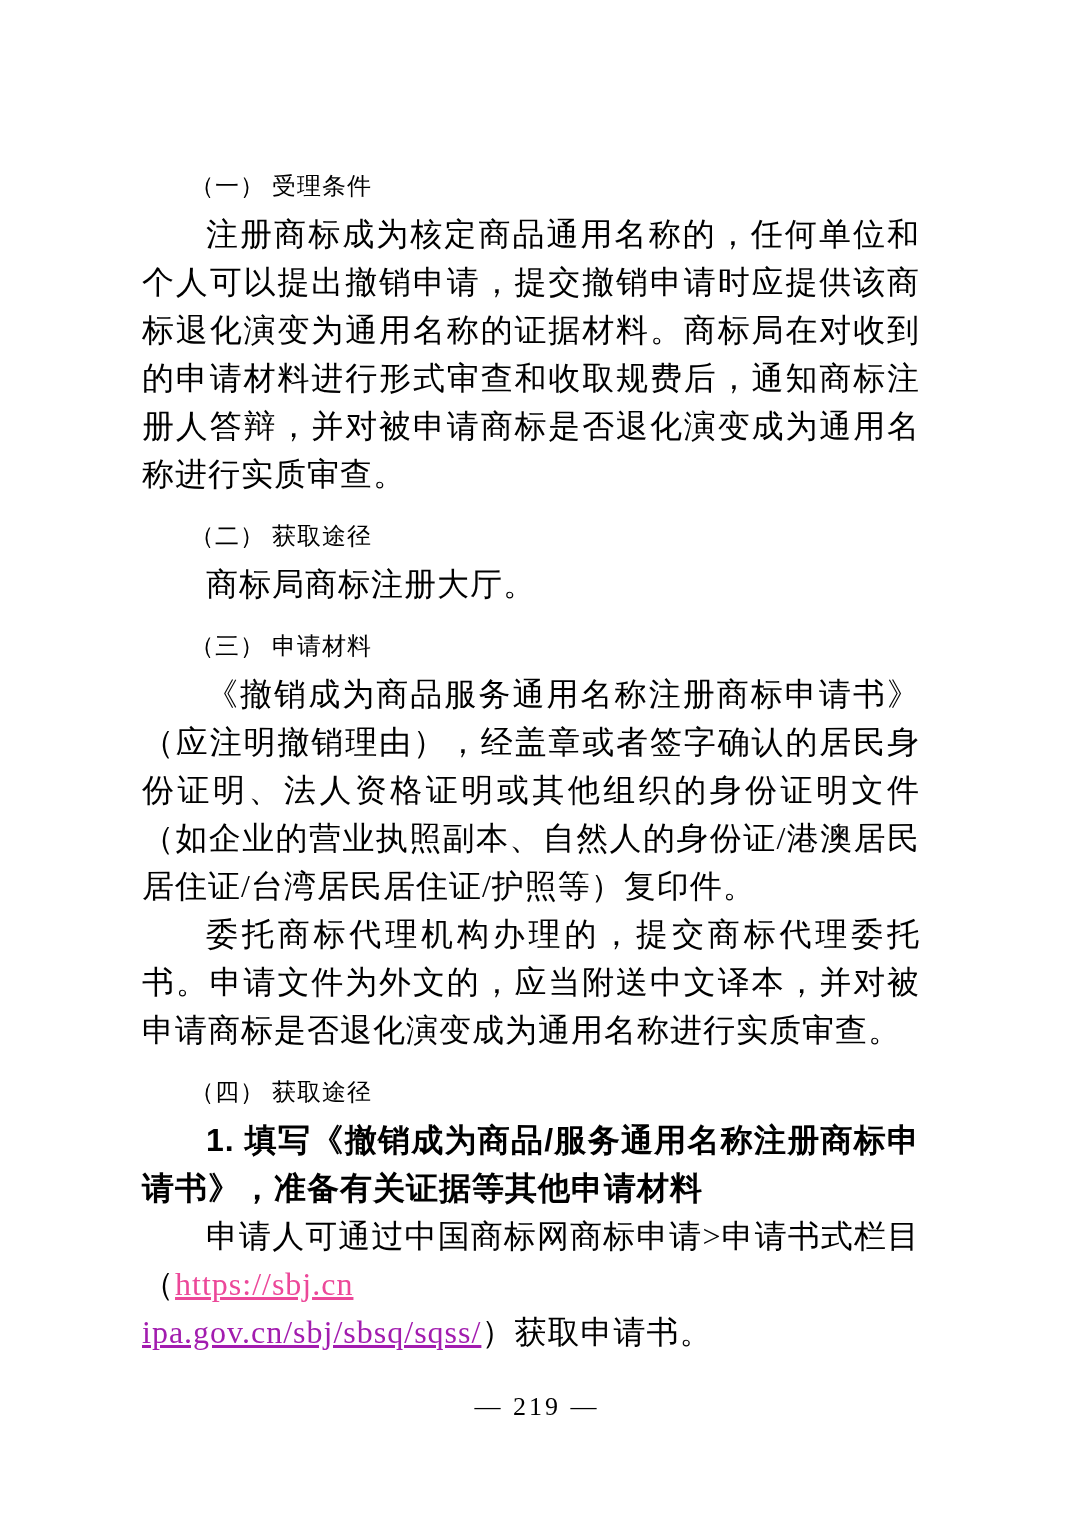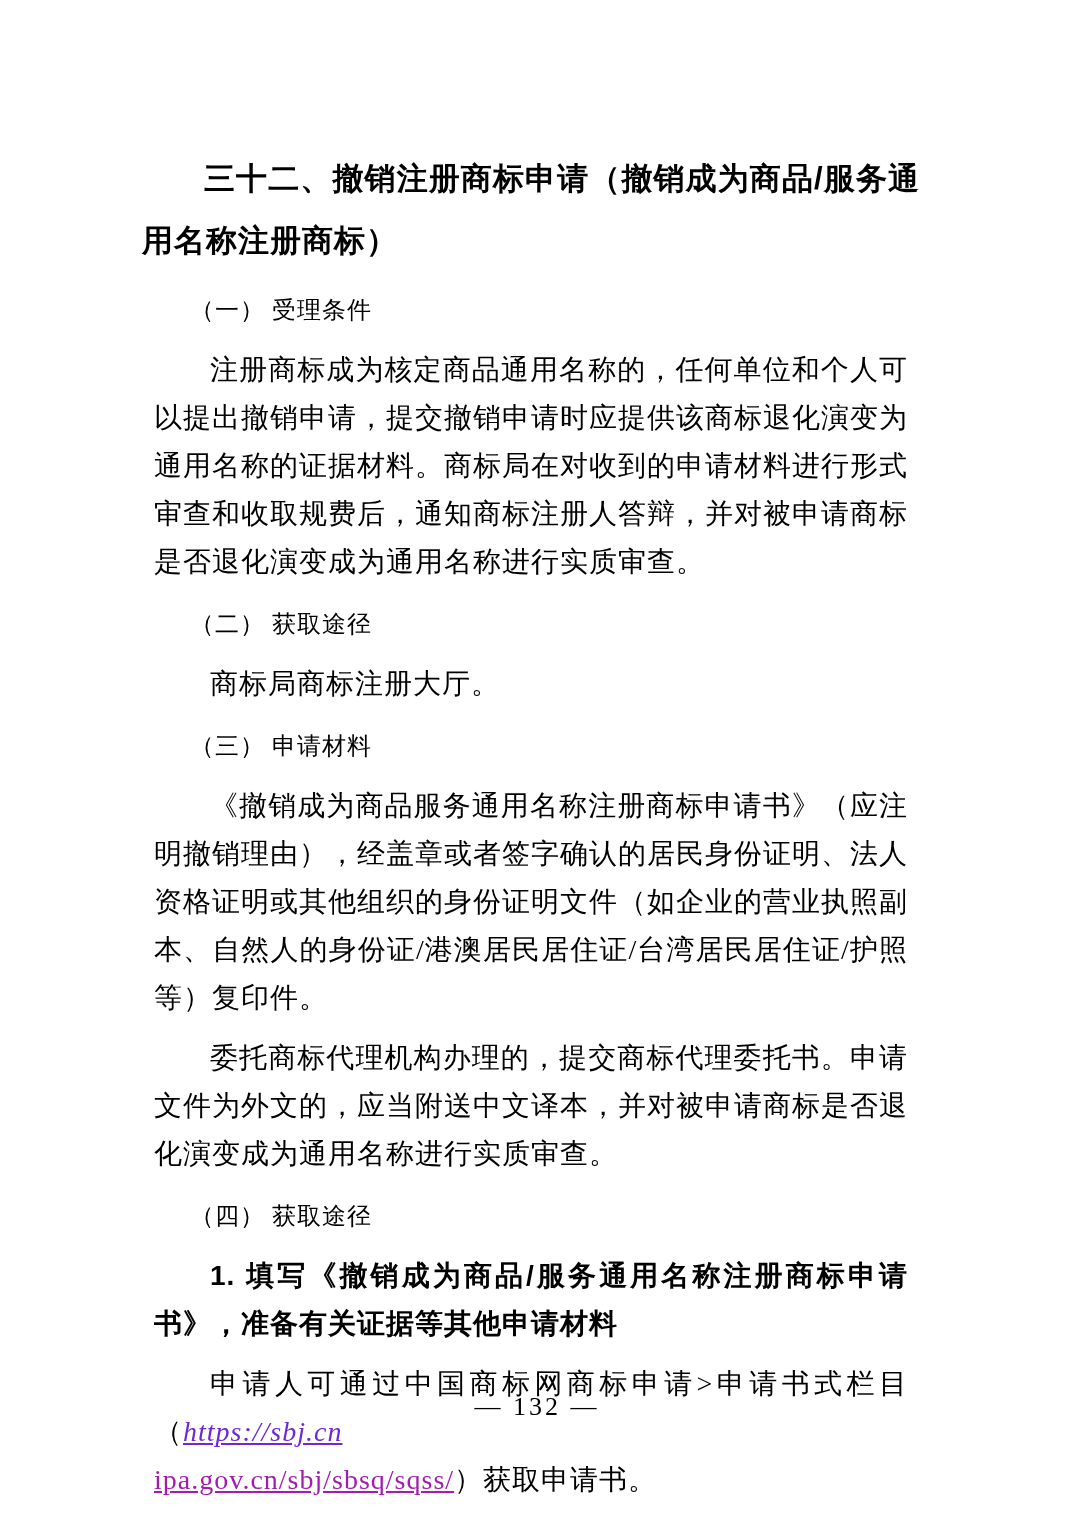--- a/index.html
+++ b/index.html
@@ -33,26 +33,26 @@
   .sec-heading {
     font-family: "Liberation Serif", "DejaVu Serif", serif;
     font-weight: 400;
     font-size: 24px;
     line-height: 48px;
     text-indent: 2em;
     letter-spacing: 1px;
     margin: 14px 0 0 0;
   }
   .para {
-    font-size: 28px;
+    font-size: 32px;
     line-height: 48px;
     text-align: justify;
     text-indent: 2em;
     letter-spacing: 1px;
-    margin: 12px;
+    margin: 0;
   }
   .step-bold {
     font-family: "Liberation Sans", "DejaVu Sans", sans-serif;
     font-weight: 700;
   }
   .doc-link {
     text-decoration: underline;
     cursor: pointer;
   }
   .page-number {
@@ -65,32 +65,31 @@
     letter-spacing: 3px;
     font-family: "Liberation Serif", "DejaVu Serif", serif;
   }
 </style>
 </head>
 <body>
 
 <div class="page">
   <div class="content">
 
-    <h1 class="doc-title">三十二、撤销注册商标申请（撤销成为商品/服务通用名称注册商标）</h1>
 
     <h2 class="sec-heading">（一） 受理条件</h2>
     <p class="para">注册商标成为核定商品通用名称的，任何单位和个人可以提出撤销申请，提交撤销申请时应提供该商标退化演变为通用名称的证据材料。商标局在对收到的申请材料进行形式审查和收取规费后，通知商标注册人答辩，并对被申请商标是否退化演变成为通用名称进行实质审查。</p>
 
     <h2 class="sec-heading">（二） 获取途径</h2>
     <p class="para">商标局商标注册大厅。</p>
 
     <h2 class="sec-heading">（三） 申请材料</h2>
     <p class="para">《撤销成为商品服务通用名称注册商标申请书》（应注明撤销理由），经盖章或者签字确认的居民身份证明、法人资格证明或其他组织的身份证明文件（如企业的营业执照副本、自然人的身份证/港澳居民居住证/台湾居民居住证/护照等）复印件。</p>
     <p class="para">委托商标代理机构办理的，提交商标代理委托书。申请文件为外文的，应当附送中文译本，并对被申请商标是否退化演变成为通用名称进行实质审查。</p>
 
     <h2 class="sec-heading">（四） 获取途径</h2>
     <p class="para step-bold">1. 填写《撤销成为商品/服务通用名称注册商标申请书》，准备有关证据等其他申请材料</p>
-    <p class="para"><span>申请人可通过中国商标网商标申请&gt;申请书式栏目（</span><a class="doc-link" href="#" style="color: #6d28d9; font-style: italic;">https://sbj.cn</a><br><a class="doc-link" href="#" style="color: #a21caf;">ipa.gov.cn/sbj/sbsq/sqss/</a><span>）获取申请书。</span></p>
+    <p class="para"><span>申请人可通过中国商标网商标申请&gt;申请书式栏目（</span><a class="doc-link" href="#" style="color: #ec4899;">https://sbj.cn</a><br><a class="doc-link" href="#" style="color: #a21caf;">ipa.gov.cn/sbj/sbsq/sqss/</a><span>）获取申请书。</span></p>
 
   </div>
 
-  <div class="page-number">— 132 —</div>
+  <div class="page-number">— 219 —</div>
 </div>
 
 </body></html>

